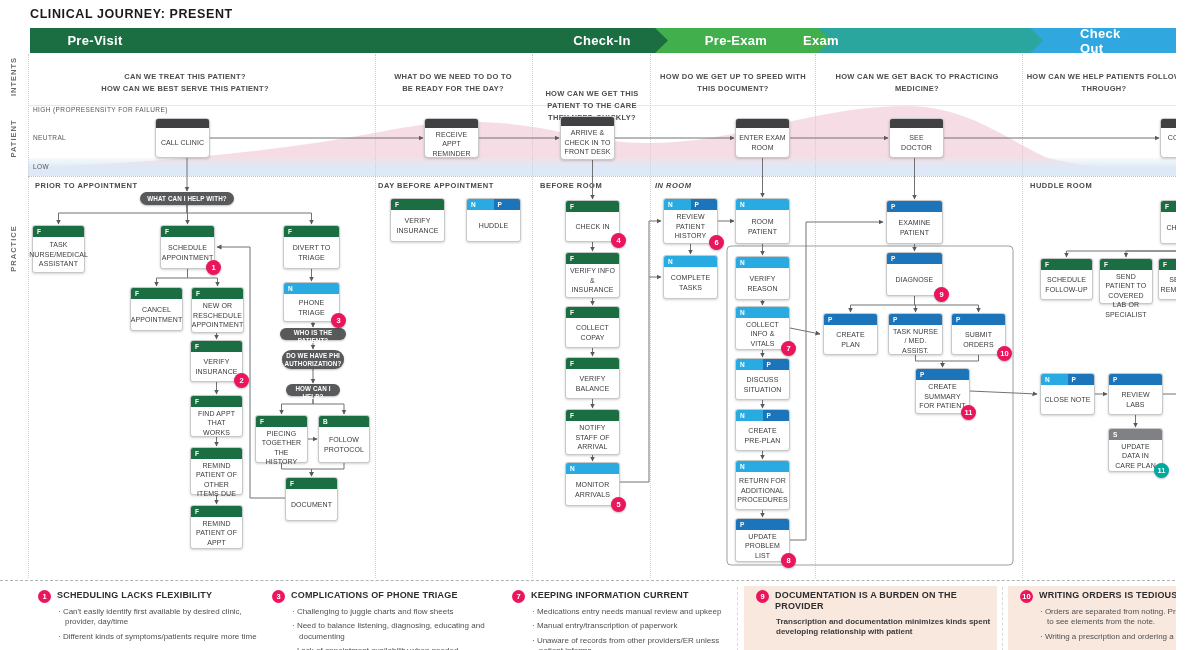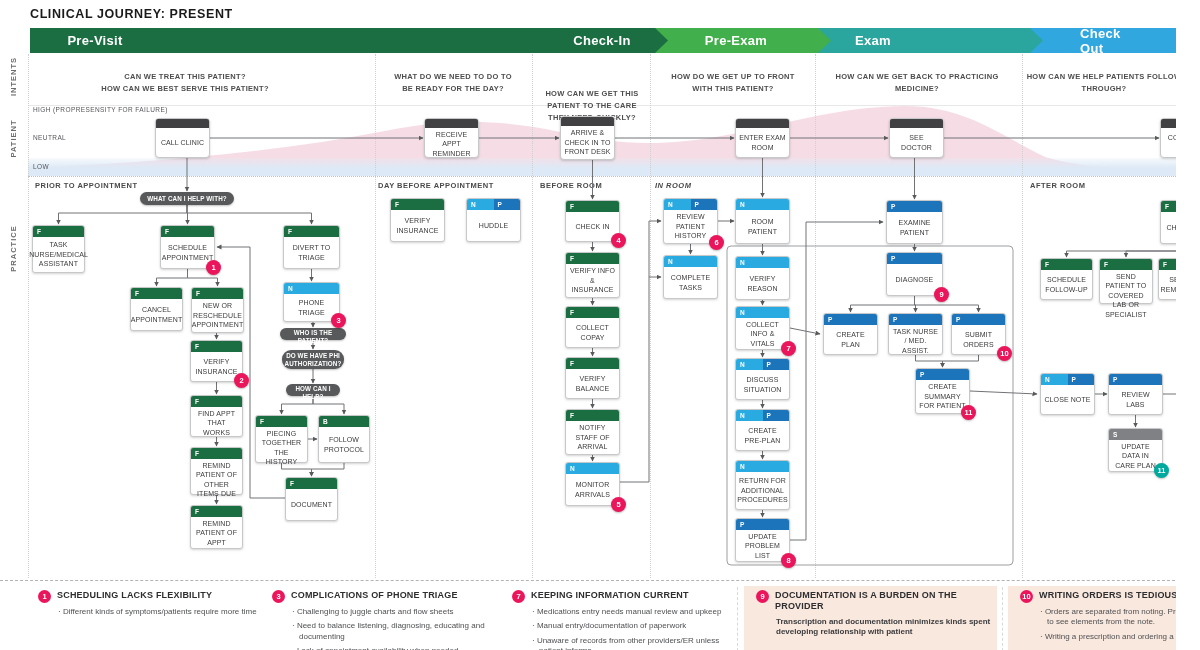--- a/index.html
+++ b/index.html
@@ -102,39 +102,39 @@
   <div class="abs rowlab" style="left:-22px;top:244px">PRACTICE</div>
 
   <div id="phases">
       <div class="abs phase-seg" style="left: 30px; width: 533px; background: rgb(27, 110, 65); z-index: 20; clip-path: polygon(0px 0px, calc(100% - 13px) 0px, 100% 50%, calc(100% - 13px) 100%, 0px 100%);"></div>
       <div class="abs phase-label" style="left: 95px;">Pre-Visit</div>
       <div class="abs phase-seg" style="left: 550px; width: 118px; background: rgb(27, 110, 65); z-index: 19; clip-path: polygon(0px 0px, calc(100% - 13px) 0px, 100% 50%, calc(100% - 13px) 100%, 0px 100%);"></div>
       <div class="abs phase-label" style="left: 602px;">Check-In</div>
       <div class="abs phase-seg" style="left: 655px; width: 176px; background: rgb(65, 175, 75); z-index: 18; clip-path: polygon(0px 0px, calc(100% - 13px) 0px, 100% 50%, calc(100% - 13px) 100%, 0px 100%);"></div>
       <div class="abs phase-label" style="left: 736px;">Pre-Exam</div>
       <div class="abs phase-seg" style="left: 818px; width: 225px; background: rgb(42, 166, 158); z-index: 17; clip-path: polygon(0px 0px, calc(100% - 13px) 0px, 100% 50%, calc(100% - 13px) 100%, 0px 100%);"></div>
-      <div class="abs phase-label" style="left: 873px;">Exam</div>
+      <div class="abs phase-label" style="left: 821px;">Exam</div>
       <div class="abs phase-seg" style="left: 1030px; width: 183px; background: rgb(49, 167, 224); z-index: 16; clip-path: polygon(0px 0px, calc(100% - 13px) 0px, 100% 50%, calc(100% - 13px) 100%, 0px 100%);"></div>
       <div class="abs phase-label" style="left: 1112px;">Check Out</div>
     </div>
   <div id="intents">
       <div class="abs intent" style="left: 60px; width: 250px; top: 62px;">CAN WE TREAT THIS PATIENT?
 HOW CAN WE BEST SERVE THIS PATIENT?</div>
       <div class="abs intent" style="left: 392px; width: 122px; top: 62px; text-align: center;">WHAT DO WE NEED TO DO TO BE READY FOR THE DAY?</div>
       <div class="abs intent" style="left: 537px; width: 110px; top: 62px; margin-top: 23px;">HOW CAN WE GET THIS PATIENT TO THE CARE THEY NEED QUICKLY?</div>
-      <div class="abs intent" style="left: 660px; width: 146px; top: 62px;">HOW DO WE GET UP TO FRONT WITH THIS PATIENT?</div>
+      <div class="abs intent" style="left: 660px; width: 146px; top: 62px;">HOW DO WE GET UP TO SPEED WITH THIS DOCUMENT?</div>
       <div class="abs intent" style="left: 828px; width: 178px; top: 62px;">HOW CAN WE GET BACK TO PRACTICING MEDICINE?</div>
       <div class="abs intent" style="left: 1018px; width: 172px; top: 62px;">HOW CAN WE HELP PATIENTS FOLLOW THROUGH?</div>
     </div>
   <div id="sections">
       <div class="abs seclab" style="left: 35px;">PRIOR TO APPOINTMENT</div>
       <div class="abs seclab" style="left: 378px;">DAY BEFORE APPOINTMENT</div>
       <div class="abs seclab" style="left: 540px;">BEFORE ROOM</div>
       <div class="abs seclab" style="left: 655px; font-style: italic;">IN ROOM</div>
-      <div class="abs seclab" style="left: 1030px;">AFTER ROOM</div>
+      <div class="abs seclab" style="left: 1030px;">HUDDLE ROOM</div>
     </div>
 
   <svg id="edges" width="1200" height="650">
     <defs>
       <marker id="arr" markerWidth="6" markerHeight="6" refX="4.5" refY="2.5" orient="auto">
         <path d="M0,0 L5,2.5 L0,5 Z" fill="#595a5c"></path>
       </marker>
     </defs>
     <g id="edge-g">
         <rect x="727" y="246" width="286" height="319" rx="4" fill="none" stroke="#9c9ea0"></rect>
@@ -516,20 +516,21 @@
 
   <div class="abs" id="bottom">
       <div class="abs bsep" style="left: 737px; top: 6px; height: 64px;"></div>
       <div class="abs bsep" style="left: 1002px; top: 6px; height: 64px;"></div>
       <div class="pp" style="left: 38px; width: 225px;">
         <div class="pp-head">
           <div class="pp-badge">1</div>
           <div class="pp-title">SCHEDULING LACKS FLEXIBILITY</div>
         </div>
         <div class="pp-bullets">
+          <div class="bull">· Can't easily identify first available by desired clinic, provider, day/time</div>
           <div class="bull">· Different kinds of symptoms/patients require more time</div>
         </div>
       </div>
       <div class="pp" style="left: 272px; width: 228px;">
         <div class="pp-head">
           <div class="pp-badge">3</div>
           <div class="pp-title">COMPLICATIONS OF PHONE TRIAGE</div>
         </div>
         <div class="pp-bullets">
           <div class="bull">· Challenging to juggle charts and flow sheets</div>
@@ -537,21 +538,21 @@
           <div class="bull">· Lack of appointment availability when needed</div>
         </div>
       </div>
       <div class="pp" style="left: 512px; width: 220px;">
         <div class="pp-head">
           <div class="pp-badge">7</div>
           <div class="pp-title">KEEPING INFORMATION CURRENT</div>
         </div>
         <div class="pp-bullets">
           <div class="bull">· Medications entry needs manual review and upkeep</div>
-          <div class="bull">· Manual entry/documentation of paperwork</div>
+          <div class="bull">· Manual entry/transcription of paperwork</div>
           <div class="bull">· Unaware of records from other providers/ER unless patient informs</div>
         </div>
       </div>
       <div class="pp-card" style="left: 744px; width: 253px;"></div>
       <div class="pp" style="left: 756px; width: 245px;">
         <div class="pp-head">
           <div class="pp-badge">9</div>
           <div class="pp-title">DOCUMENTATION IS A BURDEN ON THE PROVIDER</div>
         </div>
         <div class="pp-bullets">

